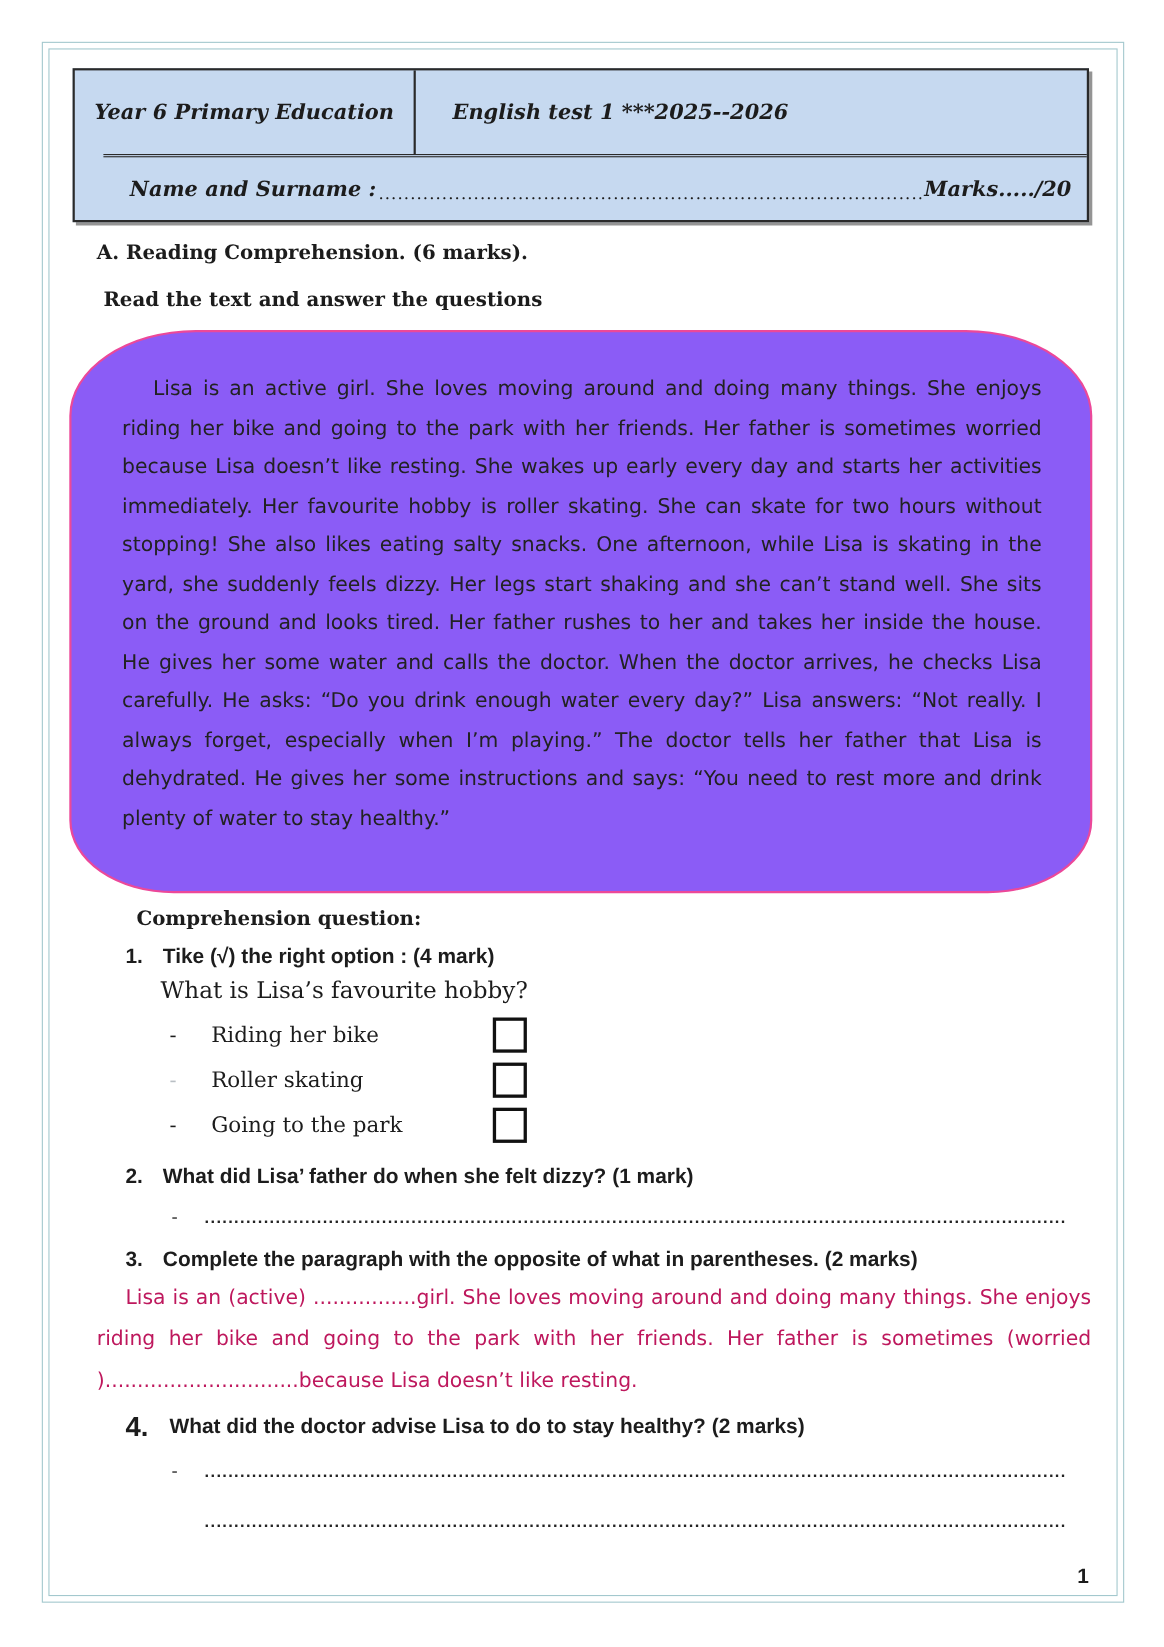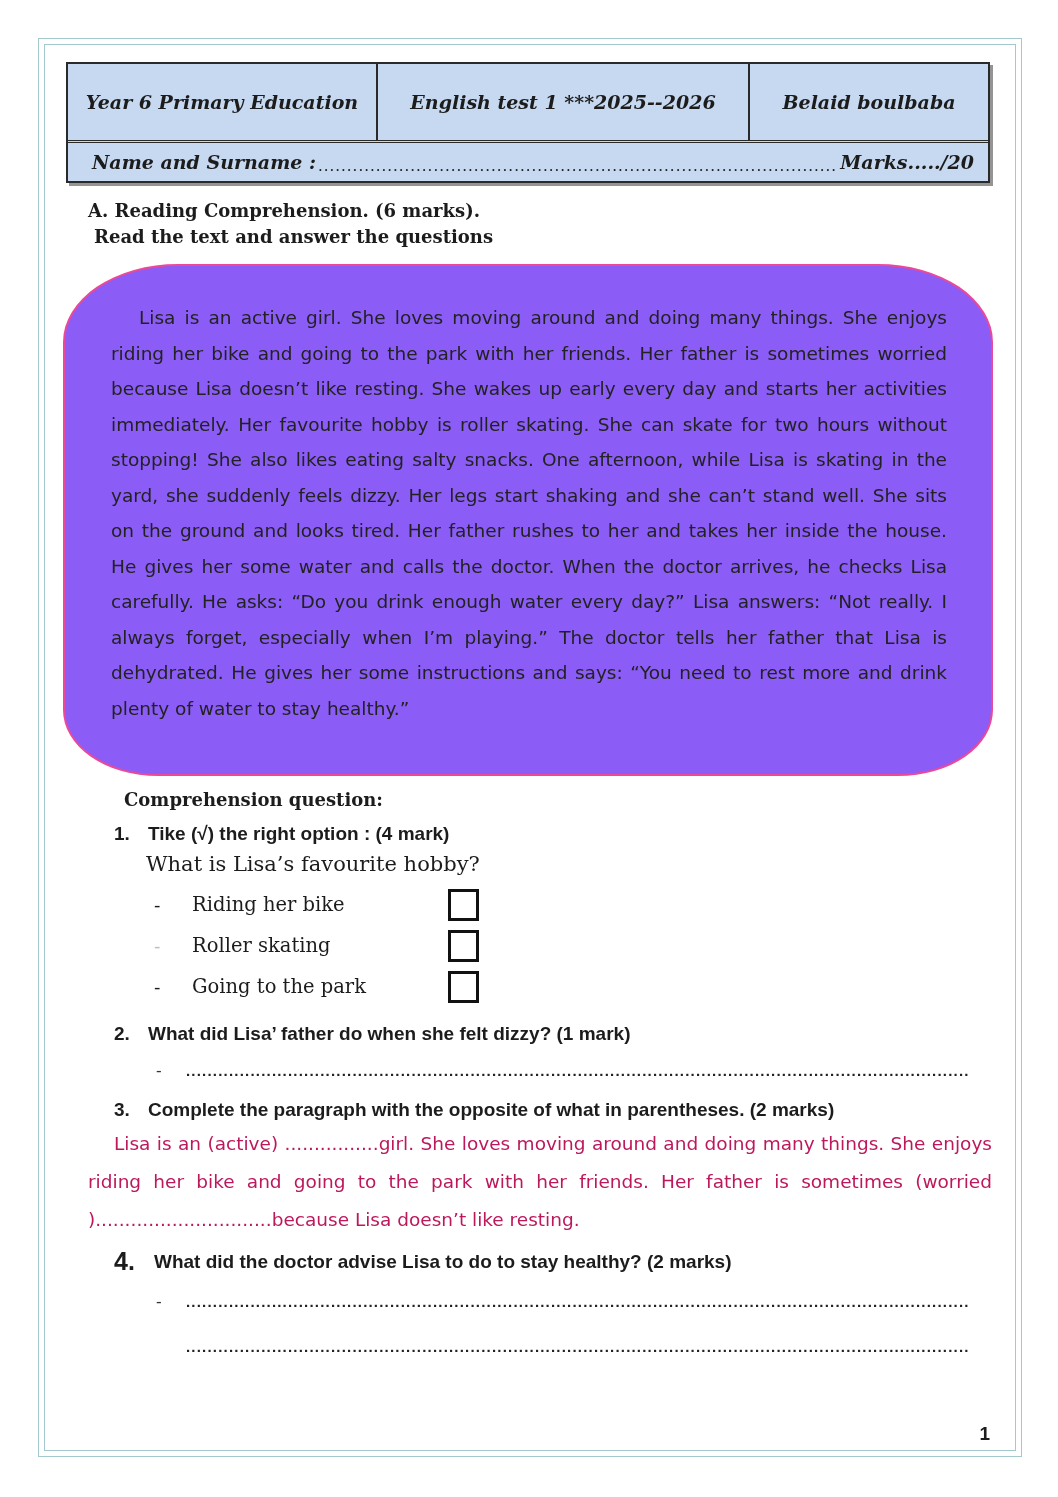--- a/index.html
+++ b/index.html
@@ -48,49 +48,50 @@
     font-family: "DejaVu Serif", serif;
     font-style: italic;
     font-weight: bold;
     font-size: 19px;
     border-right: 2px solid #2a2a2a;
     text-align: center;
   }
   .header-cell:last-child { border-right: none; }
   .header-row2 {
     border-top: 3px double #2a2a2a;
-    height: 41px;
+    height: 60px;
     display: flex;
     align-items: center;
     padding: 0 14px 0 24px;
     font-family: "DejaVu Serif", serif;
     font-style: italic;
     font-weight: bold;
     font-size: 19px;
+    margin-left: 26px;
   }
   .fill-dots {
     flex: 1;
     overflow: hidden;
     white-space: nowrap;
     font-style: normal;
     font-weight: normal;
     font-size: 15px;
     letter-spacing: 1px;
     color: #1c1c1c;
     margin: 8px 2px 0 2px;
   }
   
   .section-title {
     margin: 17px 0 0 44px;
     font-weight: bold;
     font-size: 18px;
     font-family: "DejaVu Serif", serif;
   }
   .instruction {
-    margin: 5px 0 0 50px;
+    margin: 22px 0 0 50px;
     font-weight: bold;
     font-size: 18px;
     font-family: "DejaVu Serif", serif;
   }
   
   .bubble {
     margin: 17px 0 0 19px;
     width: 930px;
     height: 512px;
     background: #8b5cf6;
@@ -191,21 +192,20 @@
 <div class="page">
   <div class="frame"></div>
   <div class="frame-inner"></div>
 
   <div class="content">
 
     <div class="header-table">
       <div class="header-row1">
         <div class="header-cell">Year 6 Primary Education</div>
         <div class="header-cell">English test 1 ***2025--2026</div>
-        <div class="header-cell">Belaid boulbaba</div>
       </div>
       <div class="header-row2">
         <span>Name and Surname :</span>
         <span class="fill-dots">........................................................................................................................................................................................................................................................</span>
         <span>Marks...../20</span>
       </div>
     </div>
 
     <div class="section-title">A.  Reading Comprehension. (6 marks).</div>
     <div class="instruction">Read the text and answer the questions</div>

